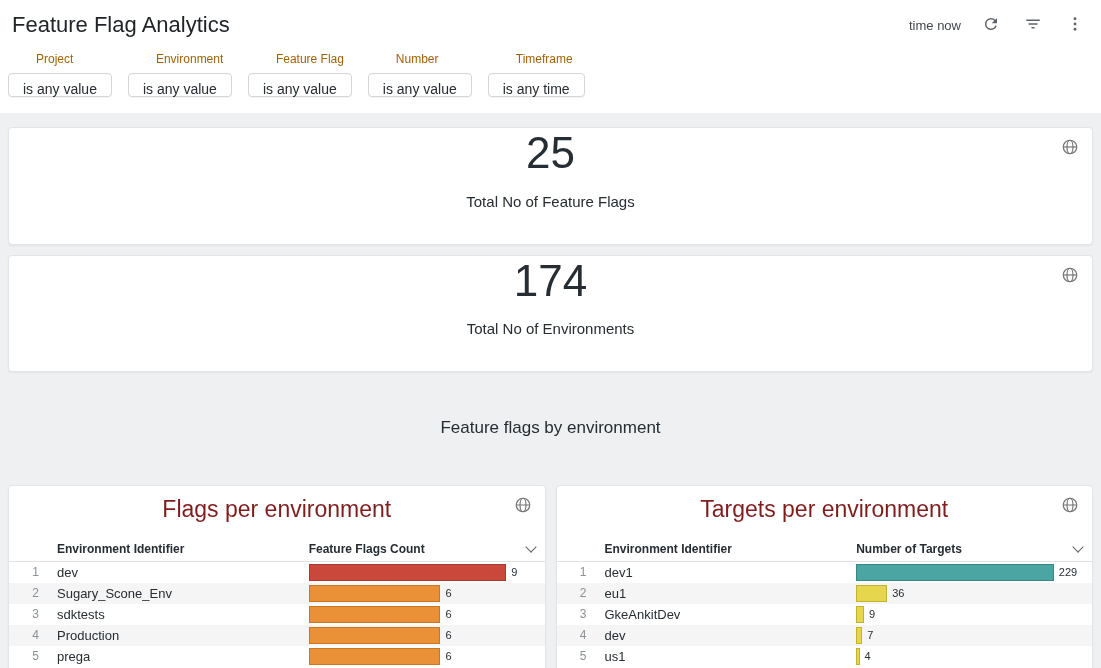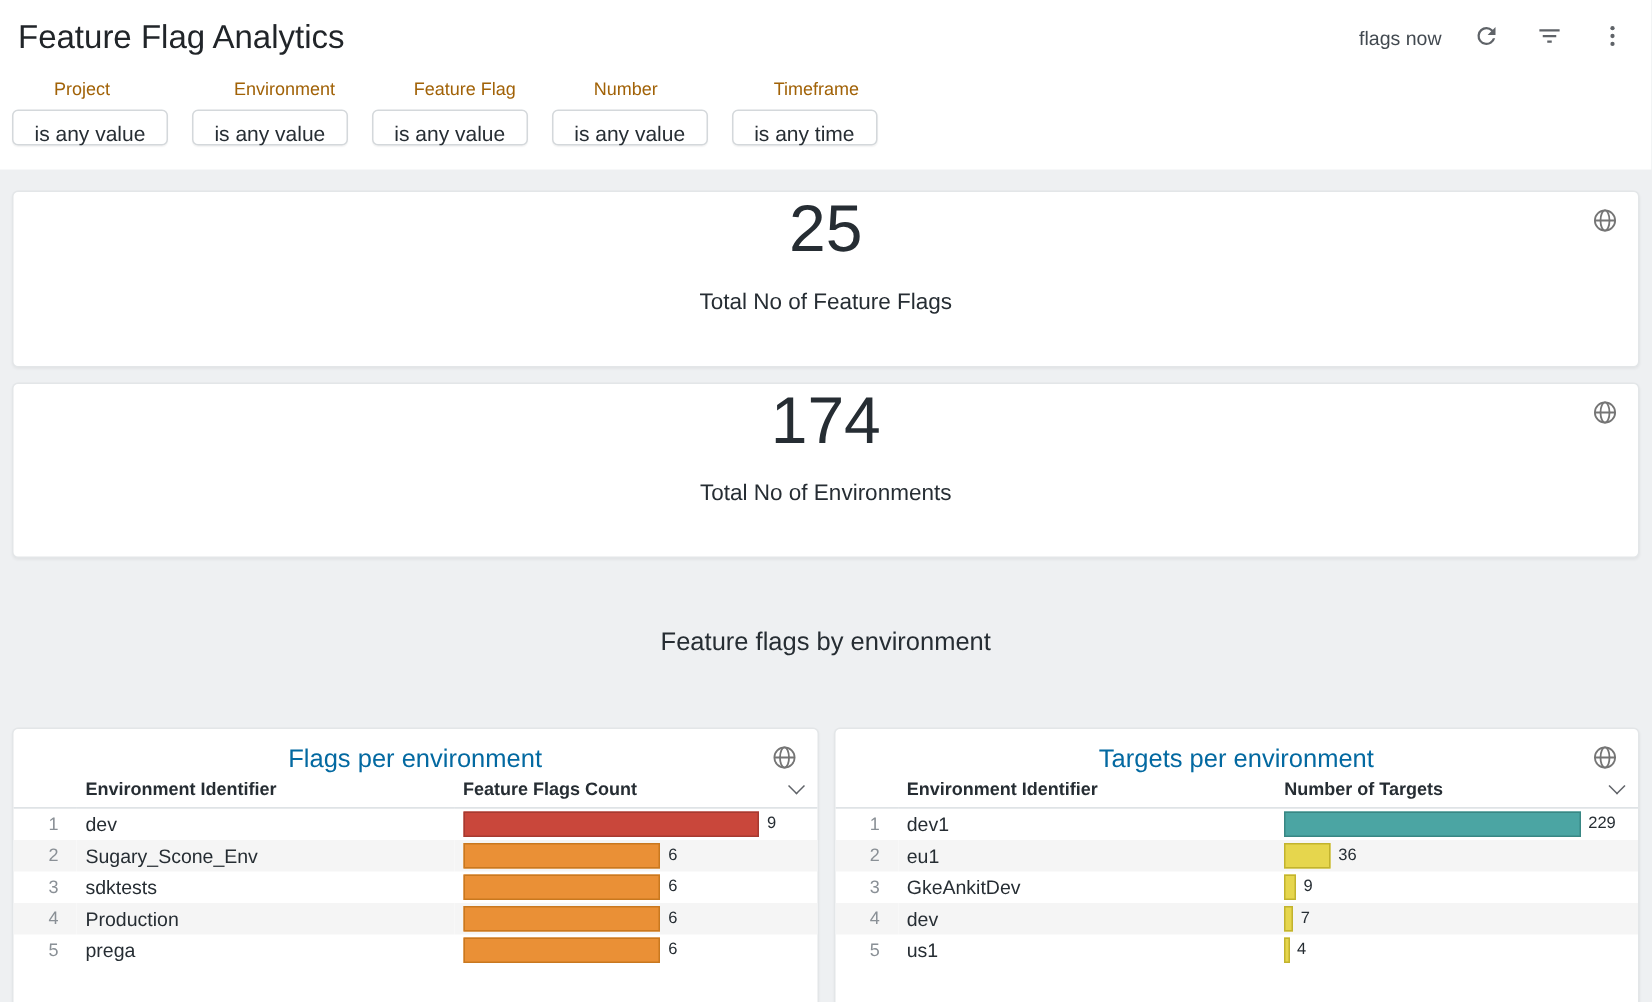--- a/index.html
+++ b/index.html
@@ -76,21 +76,21 @@
   .kpi-label { font-size: 15px; color: #262d33; margin-top: 14px; }
   
   .section-title {
     text-align: center;
     font-size: 17px; font-weight: 500; color: #262d33;
     margin: 46px 0 47px 0;
   }
   
   .tables-row { display: flex; gap: 10px; }
   .table-card { flex: 1; height: 300px; padding-top: 10px; overflow: hidden; }
-  .table-title { text-align: center; font-size: 17px; font-weight: 400; margin-bottom: 0; color: #0369a1; }
+  .table-title { text-align: center; font-size: 23px; font-weight: 400; margin-bottom: 16px; color: #7f1d1d; }
   table { width: 100%; border-collapse: collapse; table-layout: fixed; }
   col.c-idx { width: 42px; }
   col.c-env { width: 47%; }
   th {
     font-size: 12px; font-weight: 700; color: #262d33;
     text-align: left; padding: 3px 6px 5px 6px;
     border-bottom: 1px solid #dfe3e6;
     position: relative;
     margin-left: 46px;
   }
@@ -108,21 +108,21 @@
     transform: rotate(45deg);
     cursor: pointer;
   }
 </style>
 </head>
 <body>
 
 <div class="topbar">
   <h1 class="page-title">Feature Flag Analytics</h1>
   <div class="topbar-right">
-    <span class="timestamp">flags now</span>
+    <span class="timestamp">time now</span>
     <button class="icon-btn" title="Refresh">
       <span>
         <svg width="18" height="18" viewBox="0 0 24 24">
             <path d="M17.65 6.35A7.95 7.95 0 0 0 12 4a8 8 0 1 0 7.73 10h-2.08A6 6 0 1 1 12 6c1.66 0 3.14.69 4.22 1.78L13 11h7V4l-2.35 2.35z"></path>
           </svg>
       </span>
     </button>
     <button class="icon-btn" title="Filters">
       <span>
         <svg width="18" height="18" viewBox="0 0 24 24">

